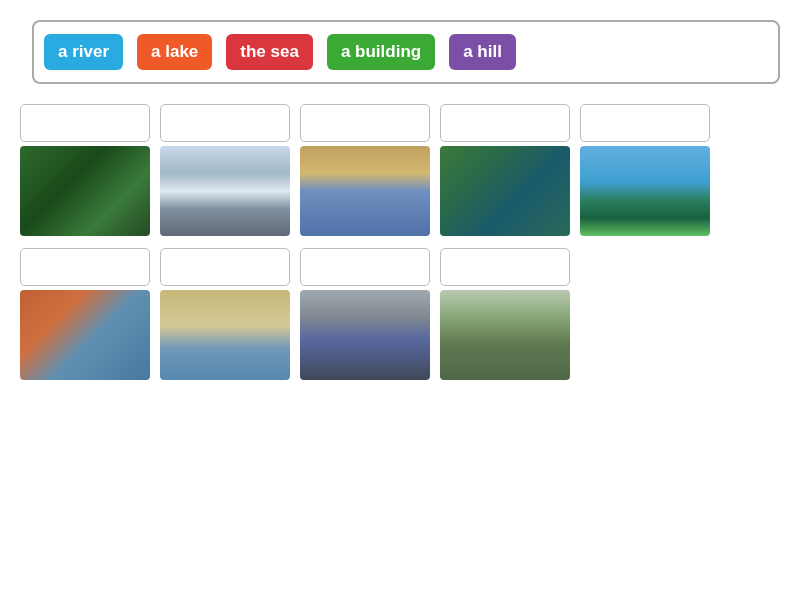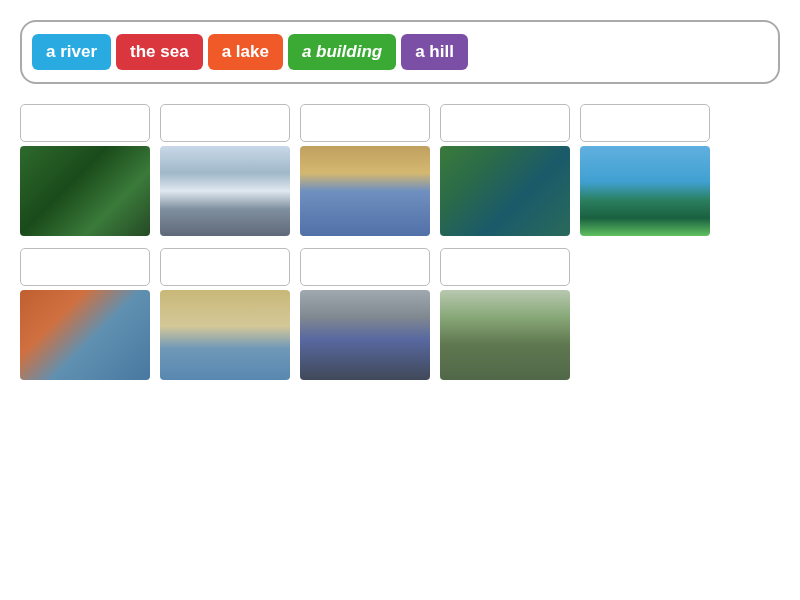--- a/index.html
+++ b/index.html
@@ -7,41 +7,42 @@
       font-family: Arial, sans-serif;
       background: #fff;
       width: 800px;
       height: 600px;
       overflow: hidden;
       padding: 20px;
     }
 
     .word-bank {
       border: 2px solid #aaa;
-      border-radius: 16px;
+      border-radius: 8px;
       padding: 12px 10px;
       margin-bottom: 20px;
       display: flex;
       flex-wrap: wrap;
-      gap: 5px;
+      gap: 14px;
+      margin-left: 12px;
     }
 
     .word-tag {
       padding: 8px 14px;
       border-radius: 6px;
       color: white;
       font-size: 17px;
       font-weight: bold;
       cursor: pointer;
     }
 
     .blue    { background-color: #29abe2; }
     .red     { background-color: #d9363e; }
     .orange  { background-color: #f05a28; }
-    .green   { background-color: #3aaa35; font-style: italic; }
+    .green   { background-color: #3aaa35; }
     .purple  { background-color: #7b4fa6; }
 
     .image-item {
       display: flex;
       flex-direction: column;
       align-items: center;
       gap: 4px;
     }
 
     .drop-box {
@@ -80,22 +81,22 @@
       display: flex;
       flex-direction: column;
       gap: 12px;
     }
   </style>
 </head>
 <body>
 
 <div class="word-bank">
 <div class="word-tag blue">a river</div>
+    <div class="word-tag orange">a lake</div>
     <div class="word-tag red">the sea</div>
-    <div class="word-tag orange">a lake</div>
     <div class="word-tag green">a building</div>
     <div class="word-tag purple">a hill</div>
   </div>
 
 <div class="rows-container">
 <div style="display: flex; gap: 10px;">
       <div class="image-item">
         <div class="drop-box"></div>
         <div class="nature-img img-rainforest" title="a rainforest"></div>
       </div>

